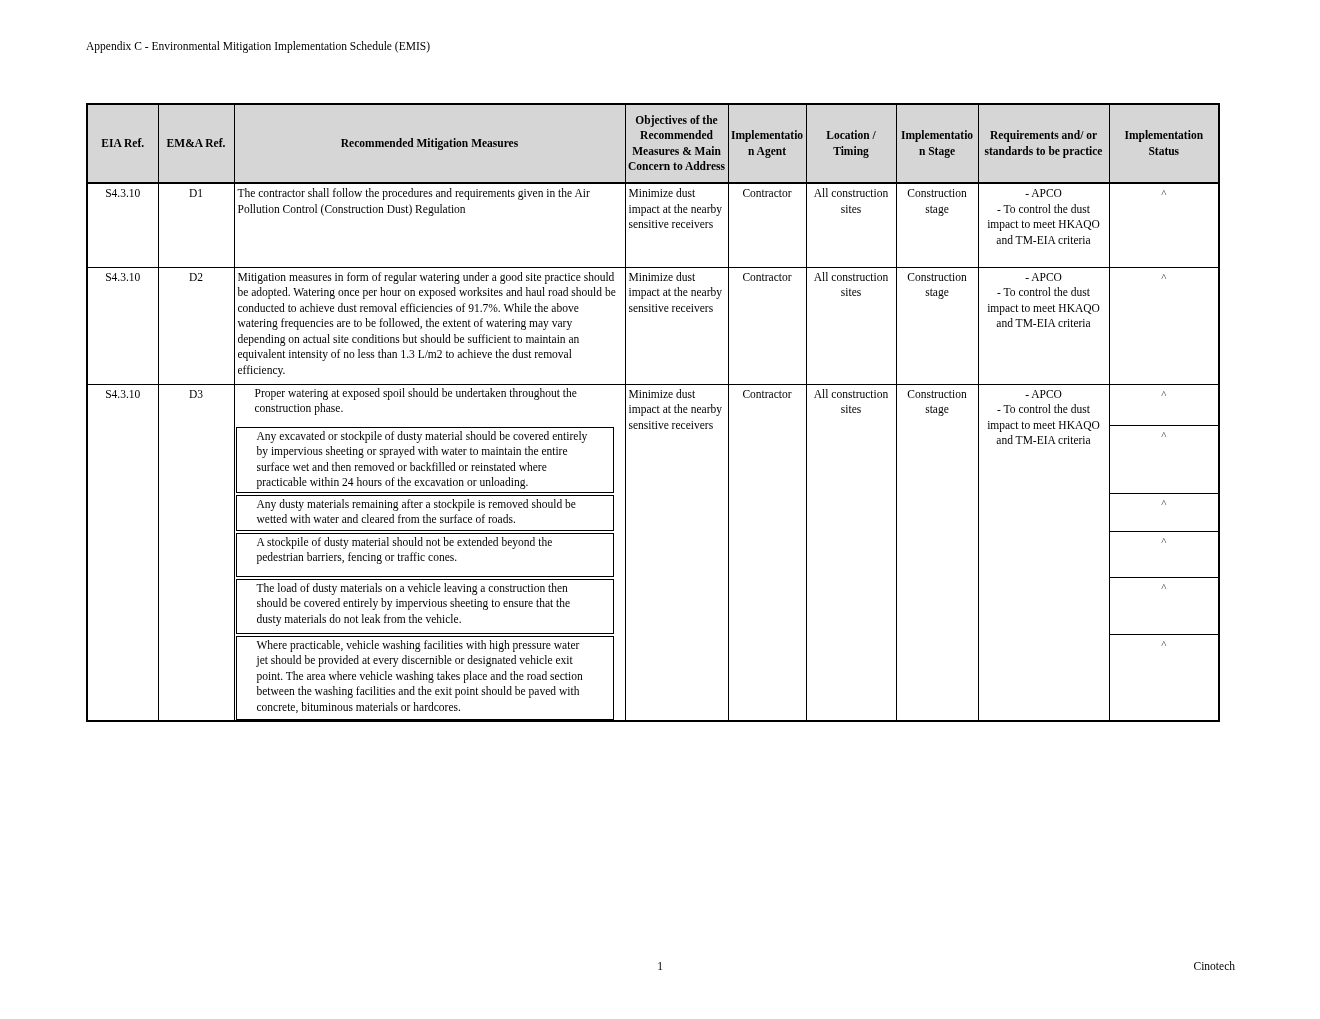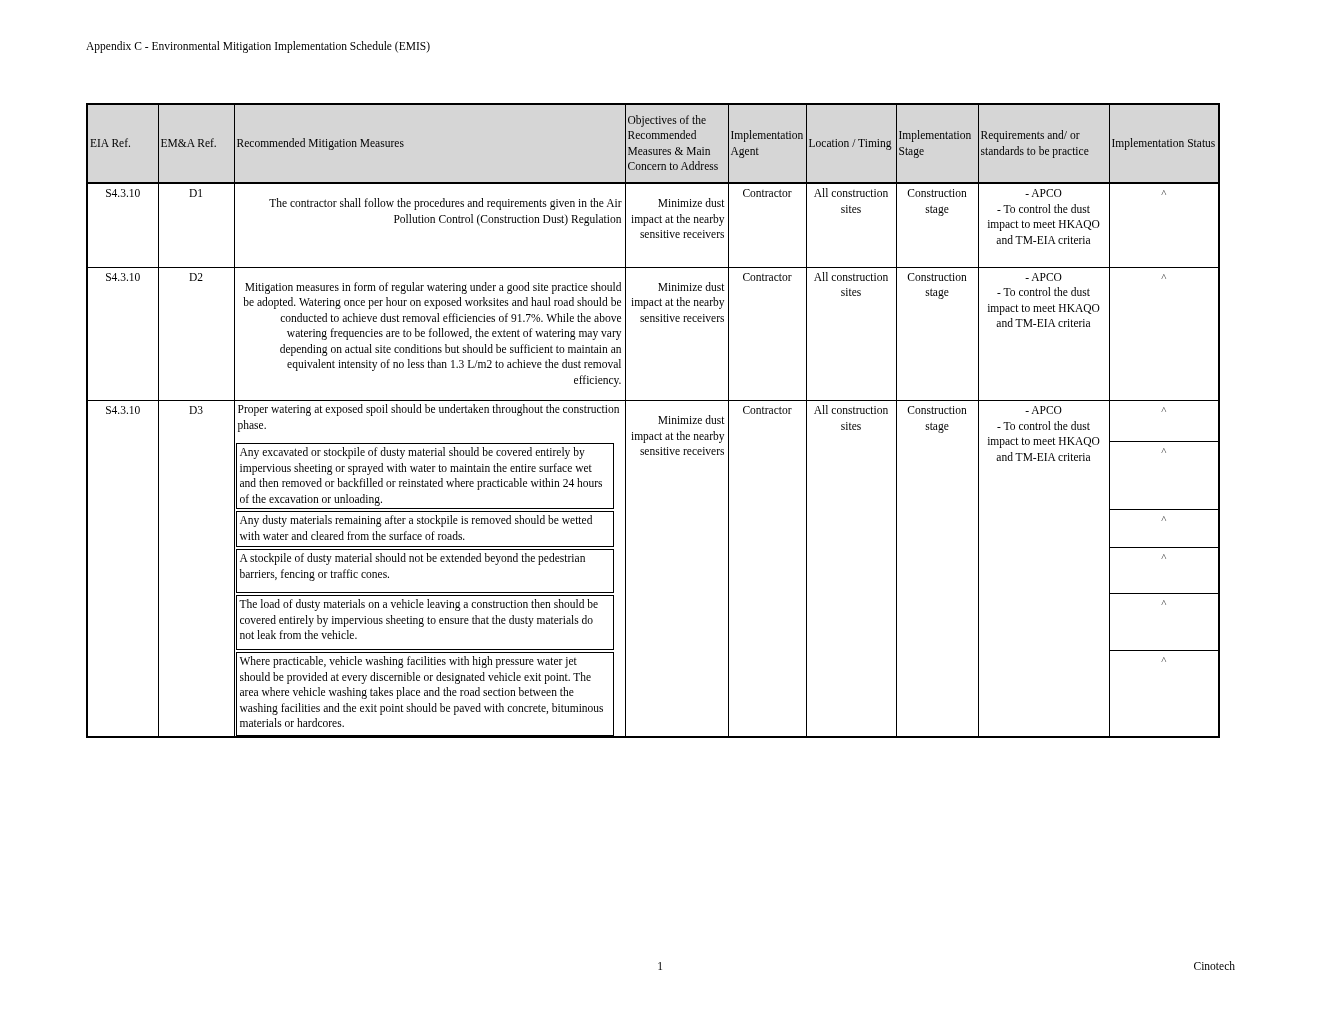--- a/index.html
+++ b/index.html
@@ -31,51 +31,51 @@
     border: 2px solid #000;
     font-size: 11.5px;
     line-height: 15.5px;
   }
   table.emis th, table.emis td {
     border: 1px solid #000;
     vertical-align: top;
   }
   table.emis th {
     background: #d6d6d6;
-    font-weight: normal;
-    text-align: left;
+    font-weight: bold;
+    text-align: center;
     vertical-align: middle;
     height: 79px;
     padding: 2px 2px;
     border-bottom-width: 2px;
   }
   th.brk { word-break: break-all; }
   td.section-row {
     background: #d6d6d6;
     font-weight: bold;
     height: 15px;
     line-height: 13px;
     padding: 1px 2px;
     border-bottom-width: 1px;
   }
   td.c { text-align: center; padding-top: 2px; }
-  td.txt { text-align: right; padding: 12px 3px; }
+  td.txt { text-align: left; padding: 2px 3px; }
   td.req { text-align: center; padding: 2px 3px; }
   td.status { text-align: center; padding: 0; }
   .caret {
     display: block;
     text-align: center;
     font-size: 11px;
     line-height: 12px;
     padding-top: 3px;
     color: #333;
   }
   
   td.measures-stack { padding: 0; }
-  .mi { padding: 1px 3px; overflow: hidden; }
+  .mi { padding: 1px 20px; overflow: hidden; }
   .mi.box { border: 1px solid #000; margin: 2px 11px 0 1px; }
   .mi-0 { height: 40px; }
   .mi-1 { height: 66px; }
   .mi-2 { height: 36px; }
   .mi-3 { height: 44px; }
   .mi-4 { height: 55px; }
   .mi-5 { height: 84px; }
   
   .st { overflow: hidden; }
   .st + .st { border-top: 1px solid #000; }

